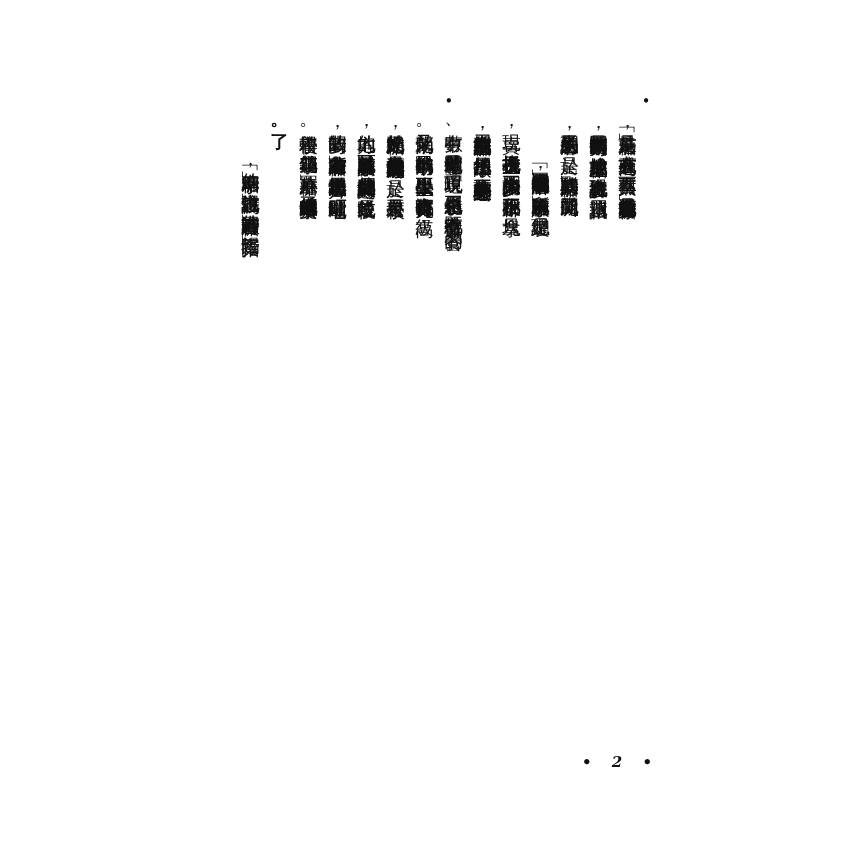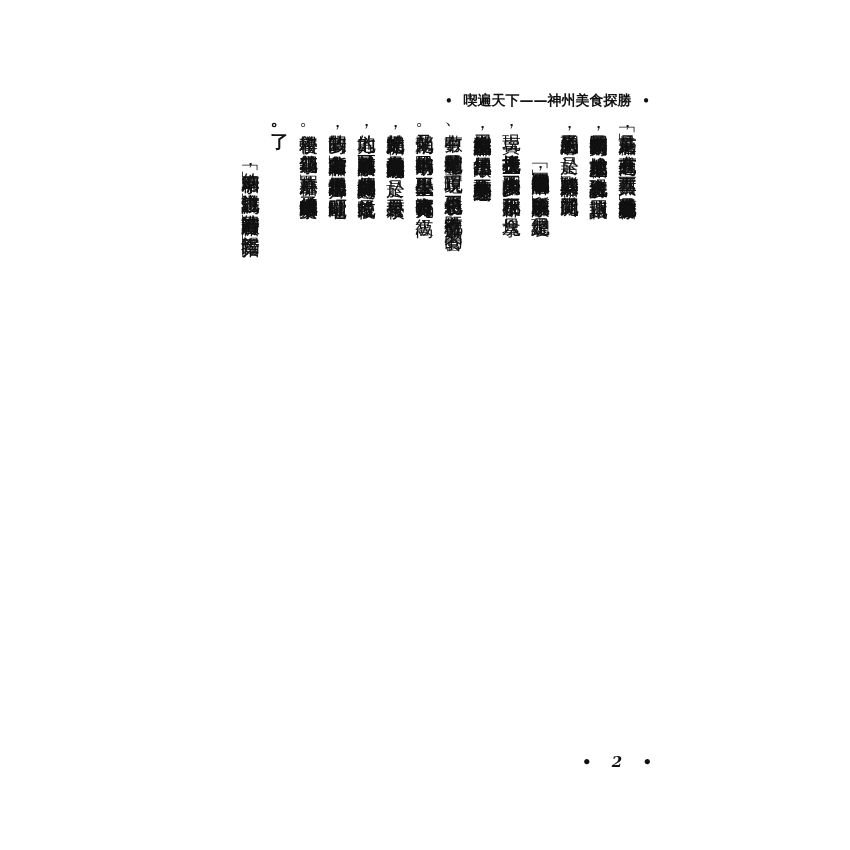--- a/index.html
+++ b/index.html
@@ -32,21 +32,20 @@
     font-style: italic; font-weight: bold;
   }
 </style>
 </head>
 <body>
 
 <div class="page">
 
   <div class="header">
     <span class="dot">•</span>
-    <span>喫遍天下——神州美食探勝</span>
     <span class="dot">•</span>
   </div>
 
   <div class="body-text">
     <p class="col">爲是「芝麻糖」，或有芝麻在內，而其實不然。「麻糖」就是普通的白色麥芽糖，</p>
     <p class="col">只因爲切割開來賣的時候，成片成塊的麥芽糖上，總會出現許多氣孔，這就讓四川</p>
     <p class="col">人馬上想到了麻子的臉，於是，取其聯想的「麻糖」，從此就叫開了。</p>
     <p class="col indent1">「麻糖」因爲很容易在潮濕的空氣中溶解，所以賣「麻糖」的小販，總是現製</p>
     <p class="col">現賣，托一塊木板挑在擔子上，不論買的人掏多少錢，小販大都不用秤，只拿一塊</p>
     <p class="col">鐵刀片放在整塊的麻糖上，然後用一把小鎚子一敲，大小厚薄不一的麥芽糖立刻心</p>

